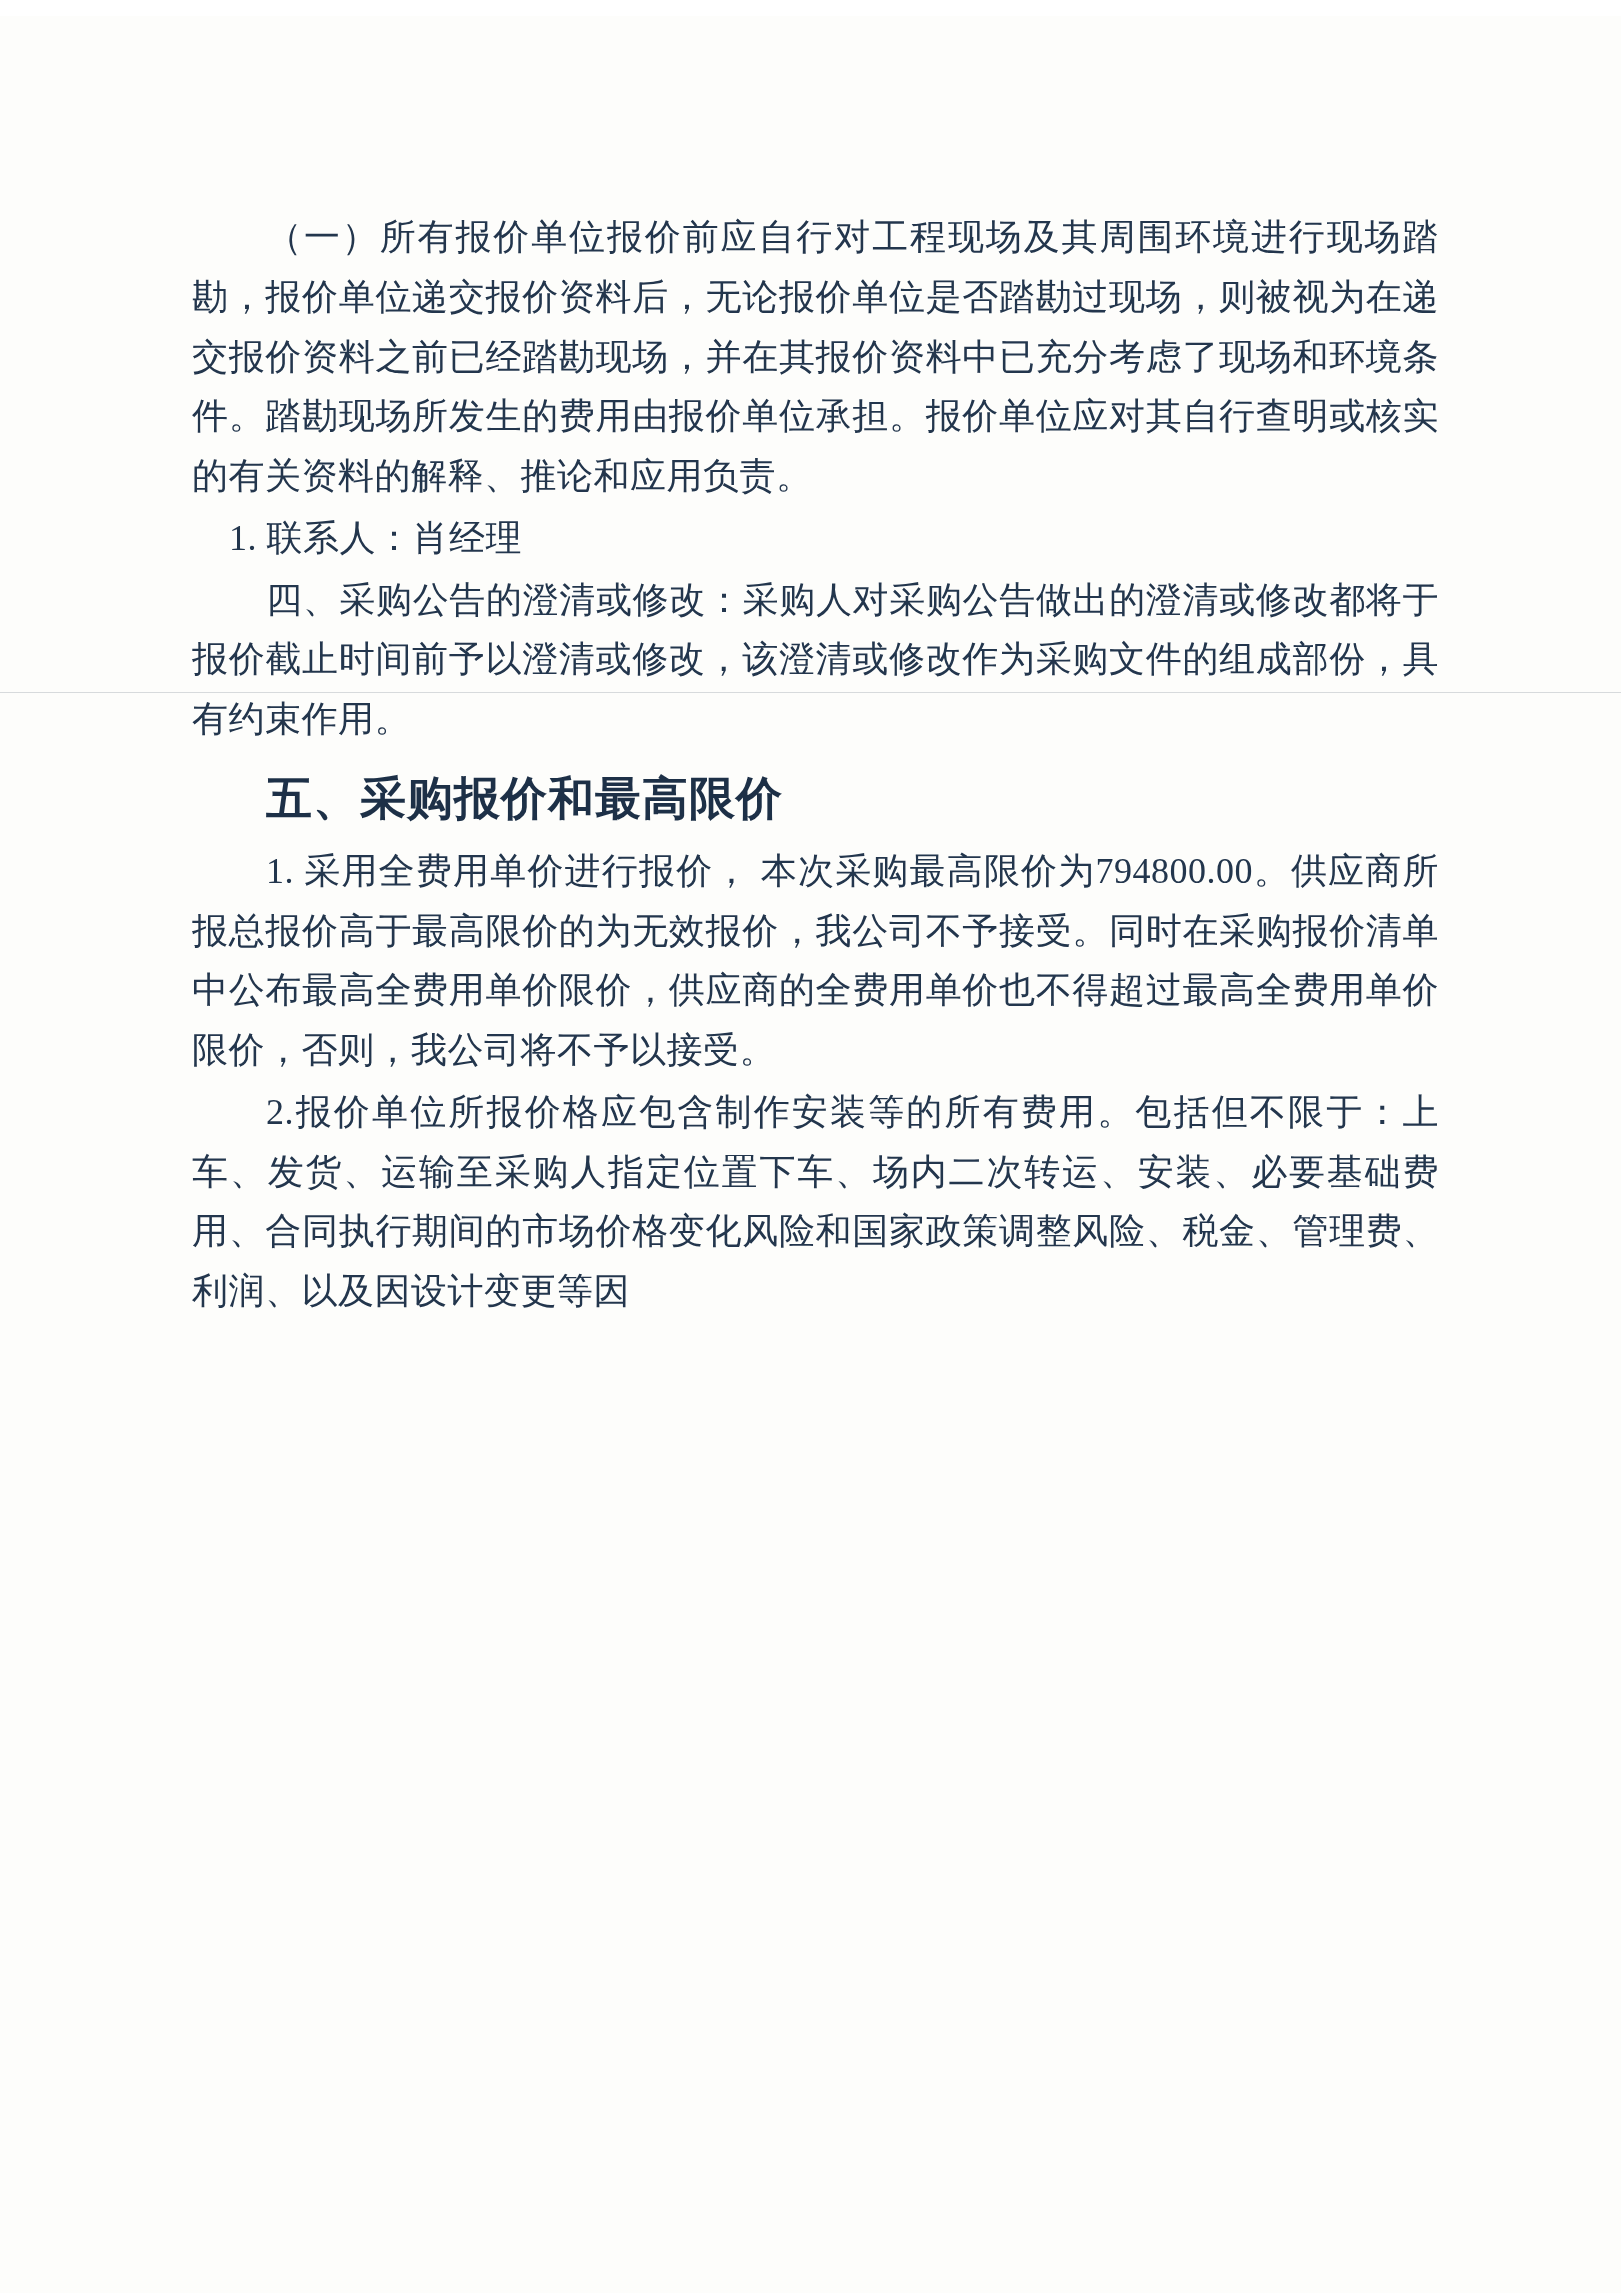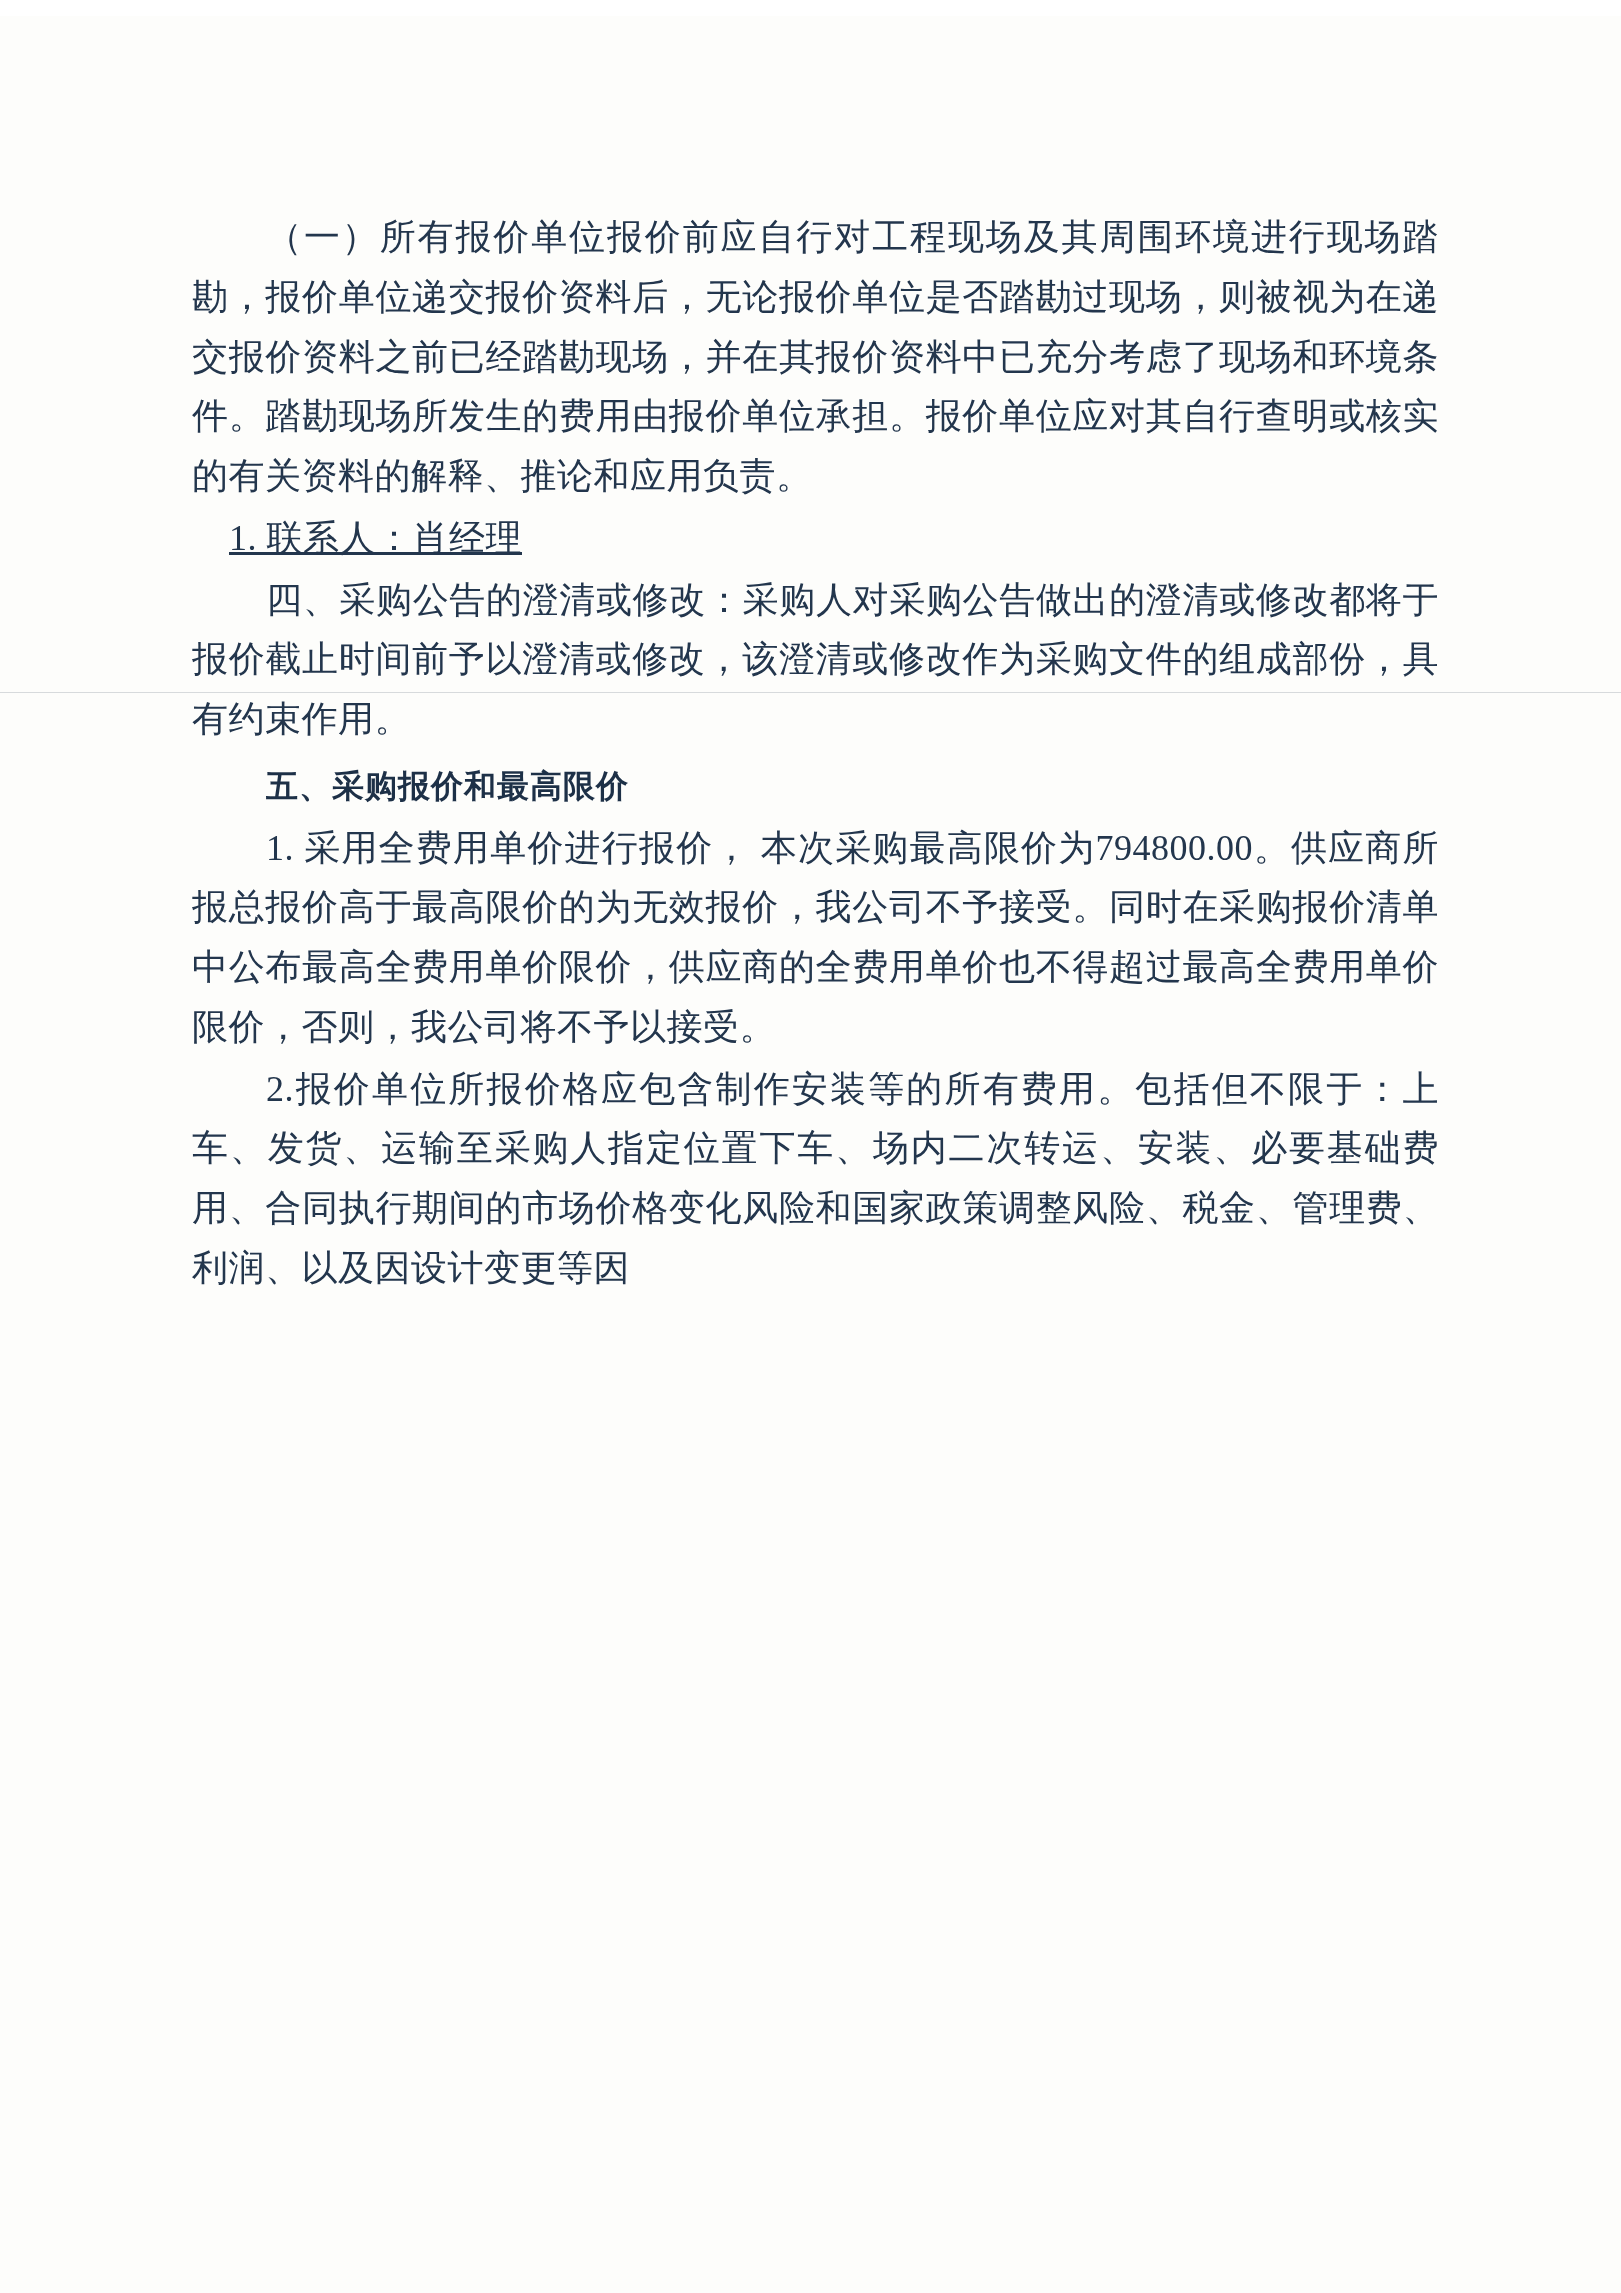--- a/index.html
+++ b/index.html
@@ -37,26 +37,26 @@
   p {
     margin: 0 0 2px 0;
     font-size: 36px;
     line-height: 1.66;
     letter-spacing: 0.5px;
     text-align: justify;
     text-justify: inter-ideograph;
     color: #23364d;
   }
   p.indent2 { text-indent: 74px; }
-  p.indent1 { text-indent: 37px; text-decoration: underline; }
+  p.indent1 { text-indent: 37px; }
 
   .heading {
     font-weight: bold;
     font-family: "Liberation Sans", "DejaVu Sans", sans-serif;
-    font-size: 32px;
+    font-size: 46px;
     letter-spacing: 1px;
     color: #1d3047;
     text-indent: 74px;
     margin: 9.8px 0 5.9px 0;
   }
 </style>
 </head>
 <body>
 
 <div class="page">

